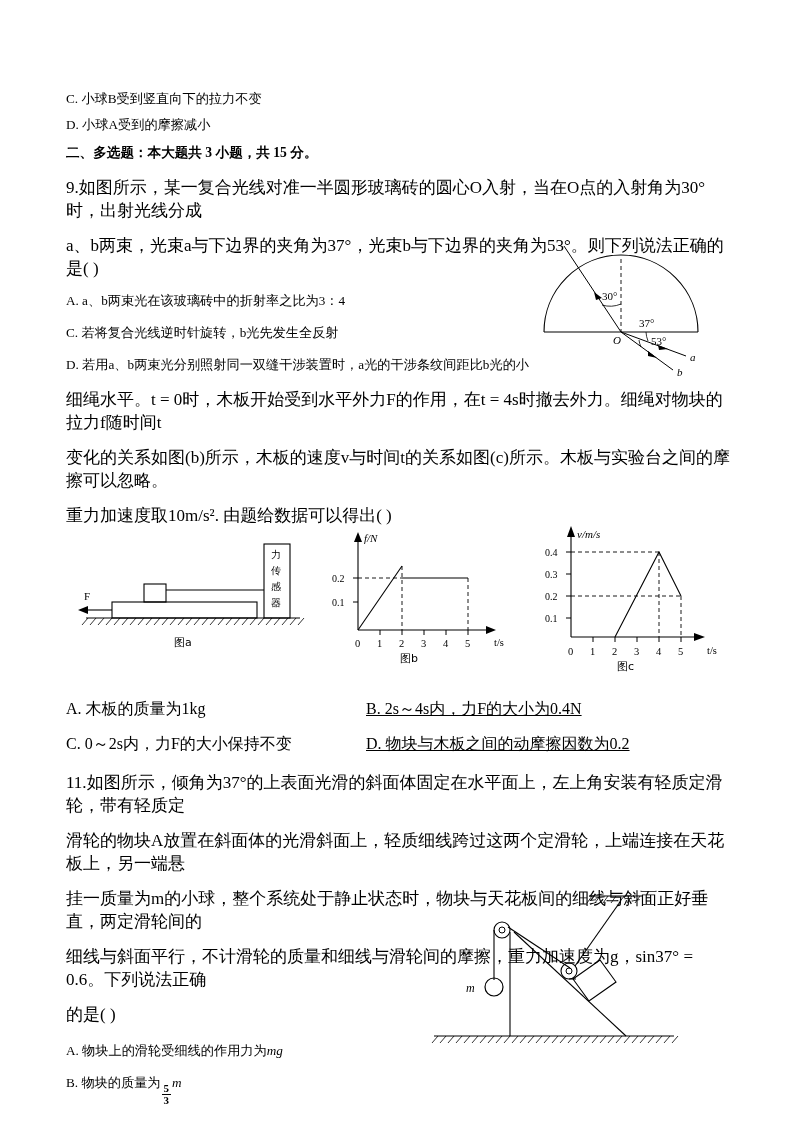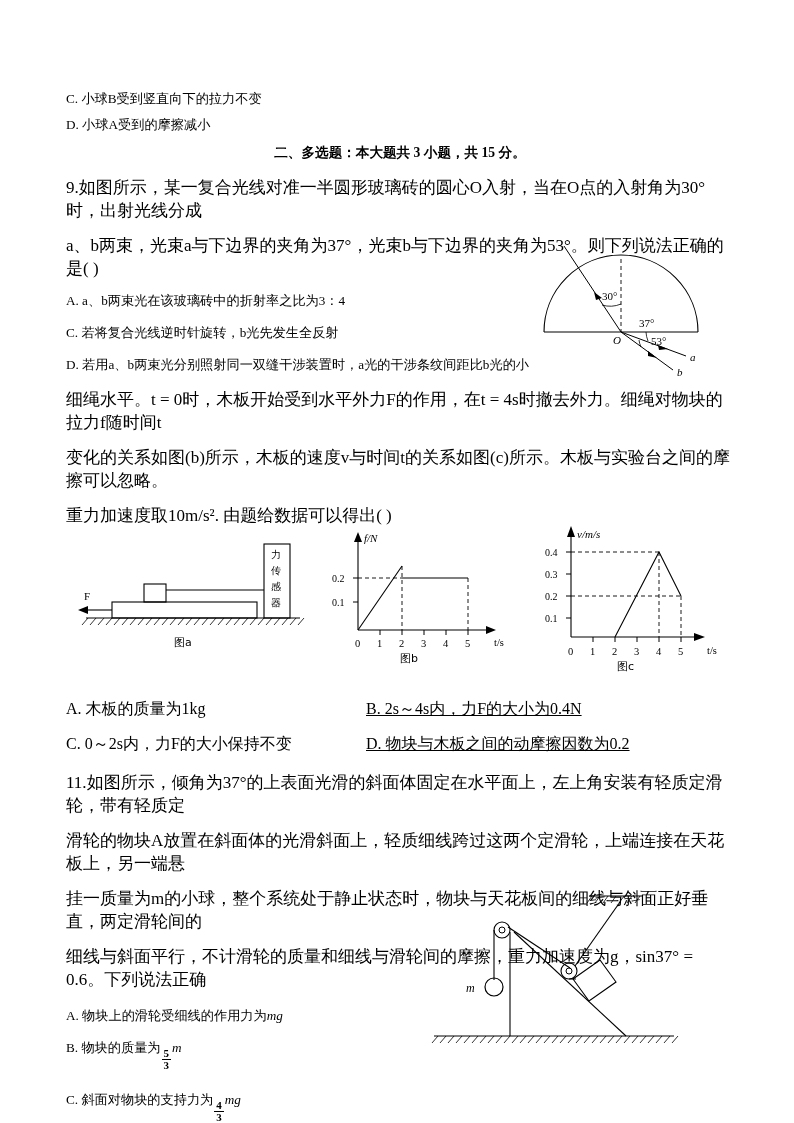--- a/index.html
+++ b/index.html
@@ -32,21 +32,21 @@
     font-size: 13.2px;
     line-height: 1.0;
     margin: 0 0 0 0;
     white-space: nowrap;
     letter-spacing: 0px;
   }
   .blk { margin-bottom: 13px; }
   .opt { margin-bottom: 14px; font-size: 13.2px; margin-top: 9px; }
   .para-line { margin-bottom: 12px; font-size: 17px; }
   .it { font-style: italic; }
-  .sect-title { font-size: 13.6px; font-weight: bold; margin-bottom: 14px; text-align: center;}
+  .sect-title { font-size: 13.6px; font-weight: bold; margin-bottom: 14px;}
   .two-col {
     display: flex;
     width: 660px;
   }
   .two-col .c1 { width: 300px; }
   .two-col .c2 { width: 360px; text-decoration: underline; }
 
   
   .frac {
     display: inline-flex;
@@ -131,20 +131,21 @@
       </div>
     </div>
 
     <div style="margin-top:10px;">
       <div class="para-line">
         <span>11.</span><span>如图所示，倾角为37°的上表面光滑的斜面体固定在水平面上，左上角安装有轻质定滑轮，带有轻质定</span>
       </div>
       <div class="para-line">滑轮的物块A放置在斜面体的光滑斜面上，轻质细线跨过这两个定滑轮，上端连接在天花板上，另一端悬</div>
       <div class="para-line">挂一质量为m的小球，整个系统处于静止状态时，物块与天花板间的细线与斜面正好垂直，两定滑轮间的</div>
       <div class="para-line">细线与斜面平行，不计滑轮的质量和细线与滑轮间的摩擦，重力加速度为g，sin37° = 0.6。下列说法正确</div>
+      <div class="para-line">的是(   )</div>
 
       <div class="opt" style="margin-top:16px;">
         <span>A. 物块上的滑轮受细线的作用力为</span><span class="it">mg</span>
       </div>
       <div class="opt" style="margin-bottom:20px;">
         <span>B. 物块的质量为</span><span class="frac">
             <span class="num">5</span>
             <span class="den">3</span>
           </span><span class="it">m</span>
       </div>

